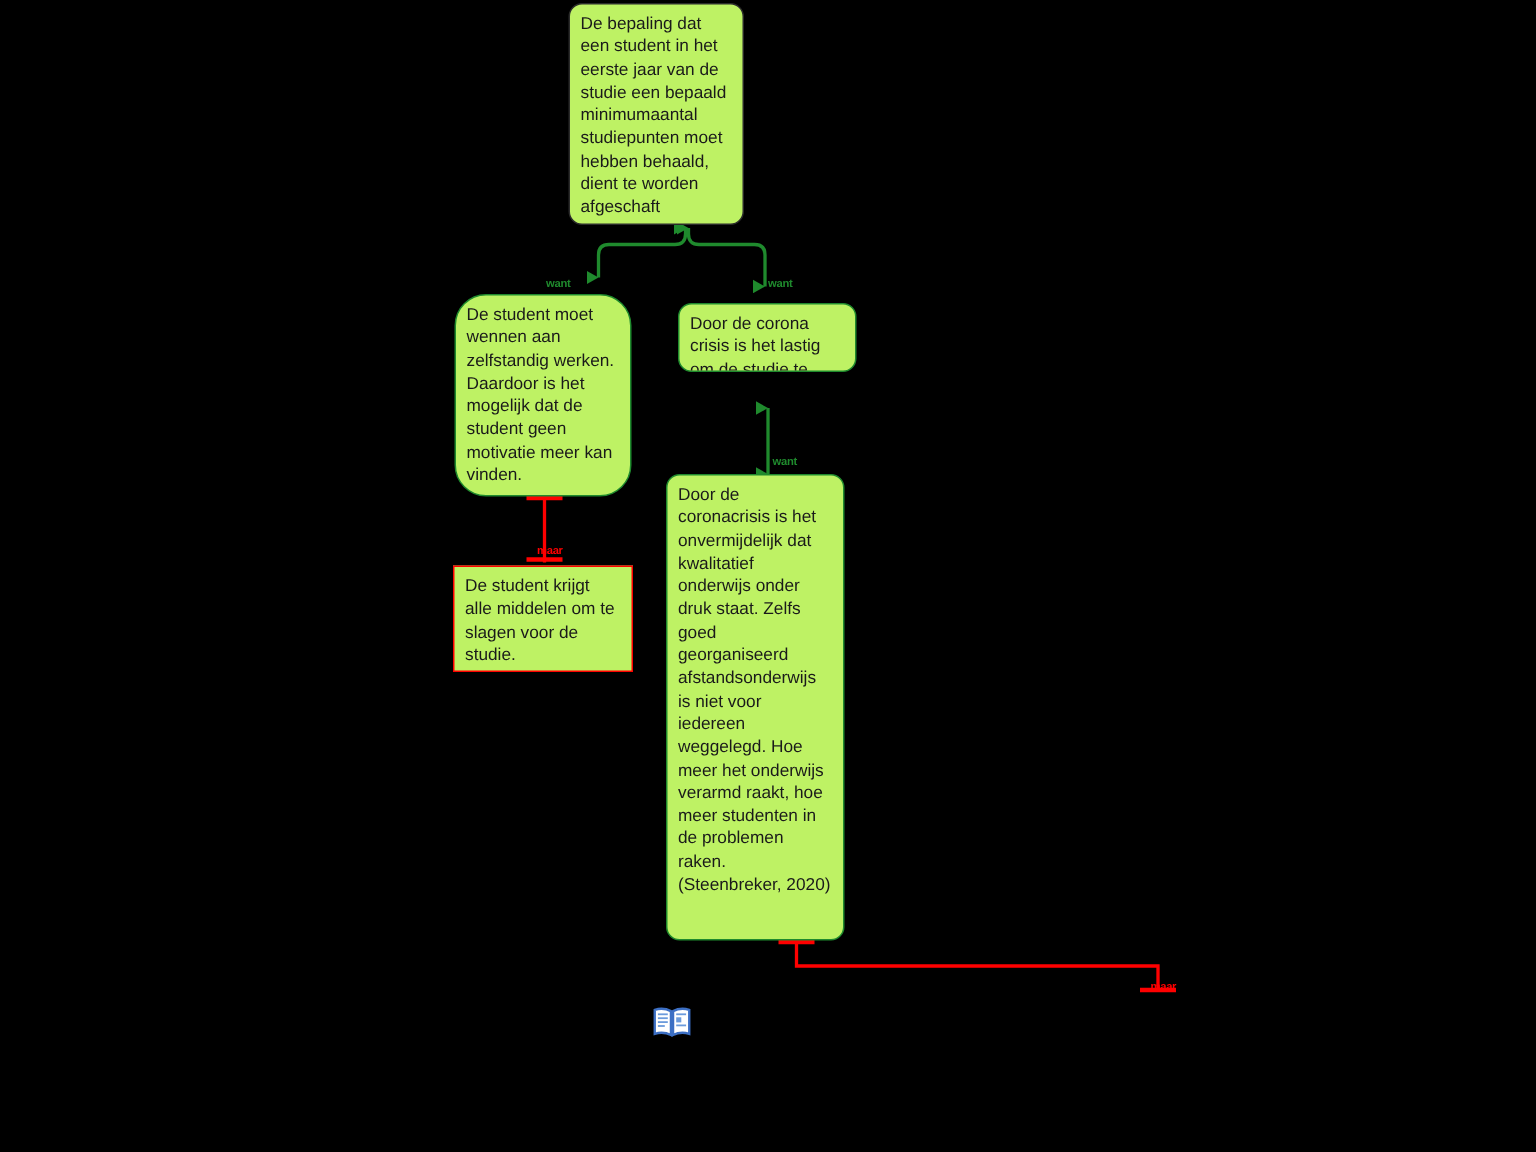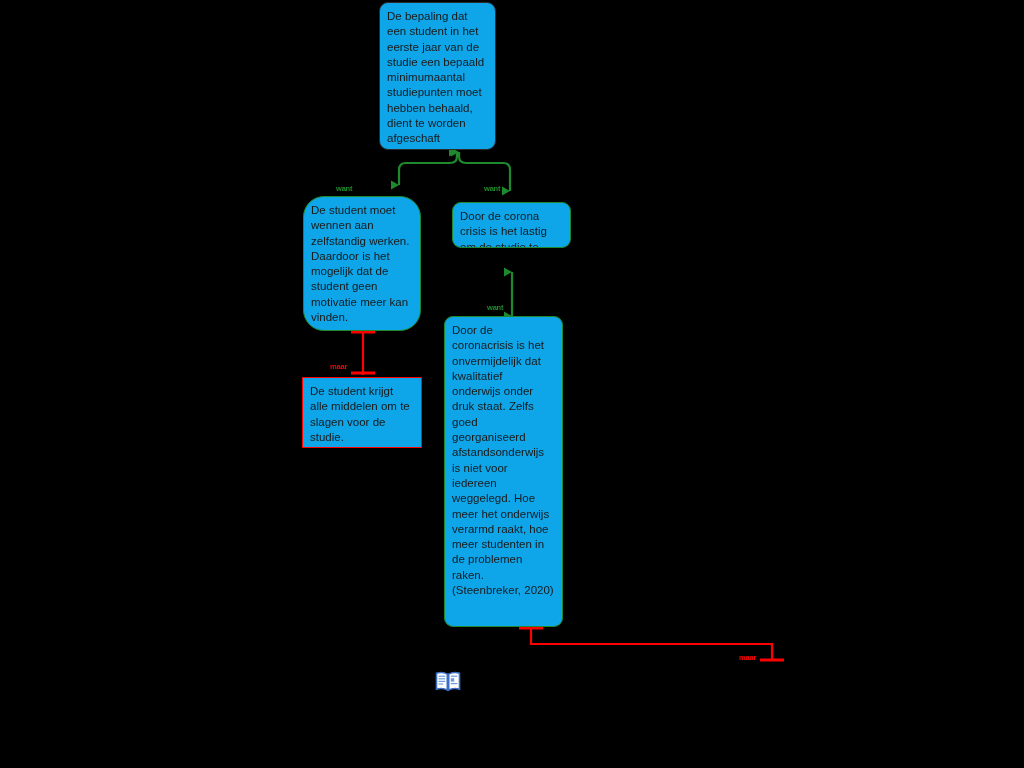--- a/index.html
+++ b/index.html
@@ -27,21 +27,21 @@
     position: absolute;
     left: 0;
     top: 0;
     width: 1024px;
     height: 768px;
     pointer-events: none;
   }
   .node {
     position: absolute;
     box-sizing: border-box;
-    background: #0ea5e9;
+    background: #bef264;
     color: #1a1a1a;
     font-size: 11.5px;
     line-height: 15.3px;
     padding: 6px 8px 6px 7px;
     overflow: hidden;
   }
   .node.root {
     border: 1.6px solid #2b2b2b;
     border-radius: 9px;
   }
@@ -52,20 +52,21 @@
   .node.objection {
     border: 1.8px solid #ff0000;
     border-radius: 0;
   }
   .conn-label {
     position: absolute;
     font-size: 7.5px;
     font-weight: bold;
     letter-spacing: -0.2px;
     white-space: nowrap;
+    margin-left: 28px;
   }
   .conn-label.support { color: #1f8a2d; }
   .conn-label.object  { color: #ff0000; }
   .book-icon {
     position: absolute;
     left: 435px;
     top: 670px;
     width: 26px;
     height: 22px;
   }

